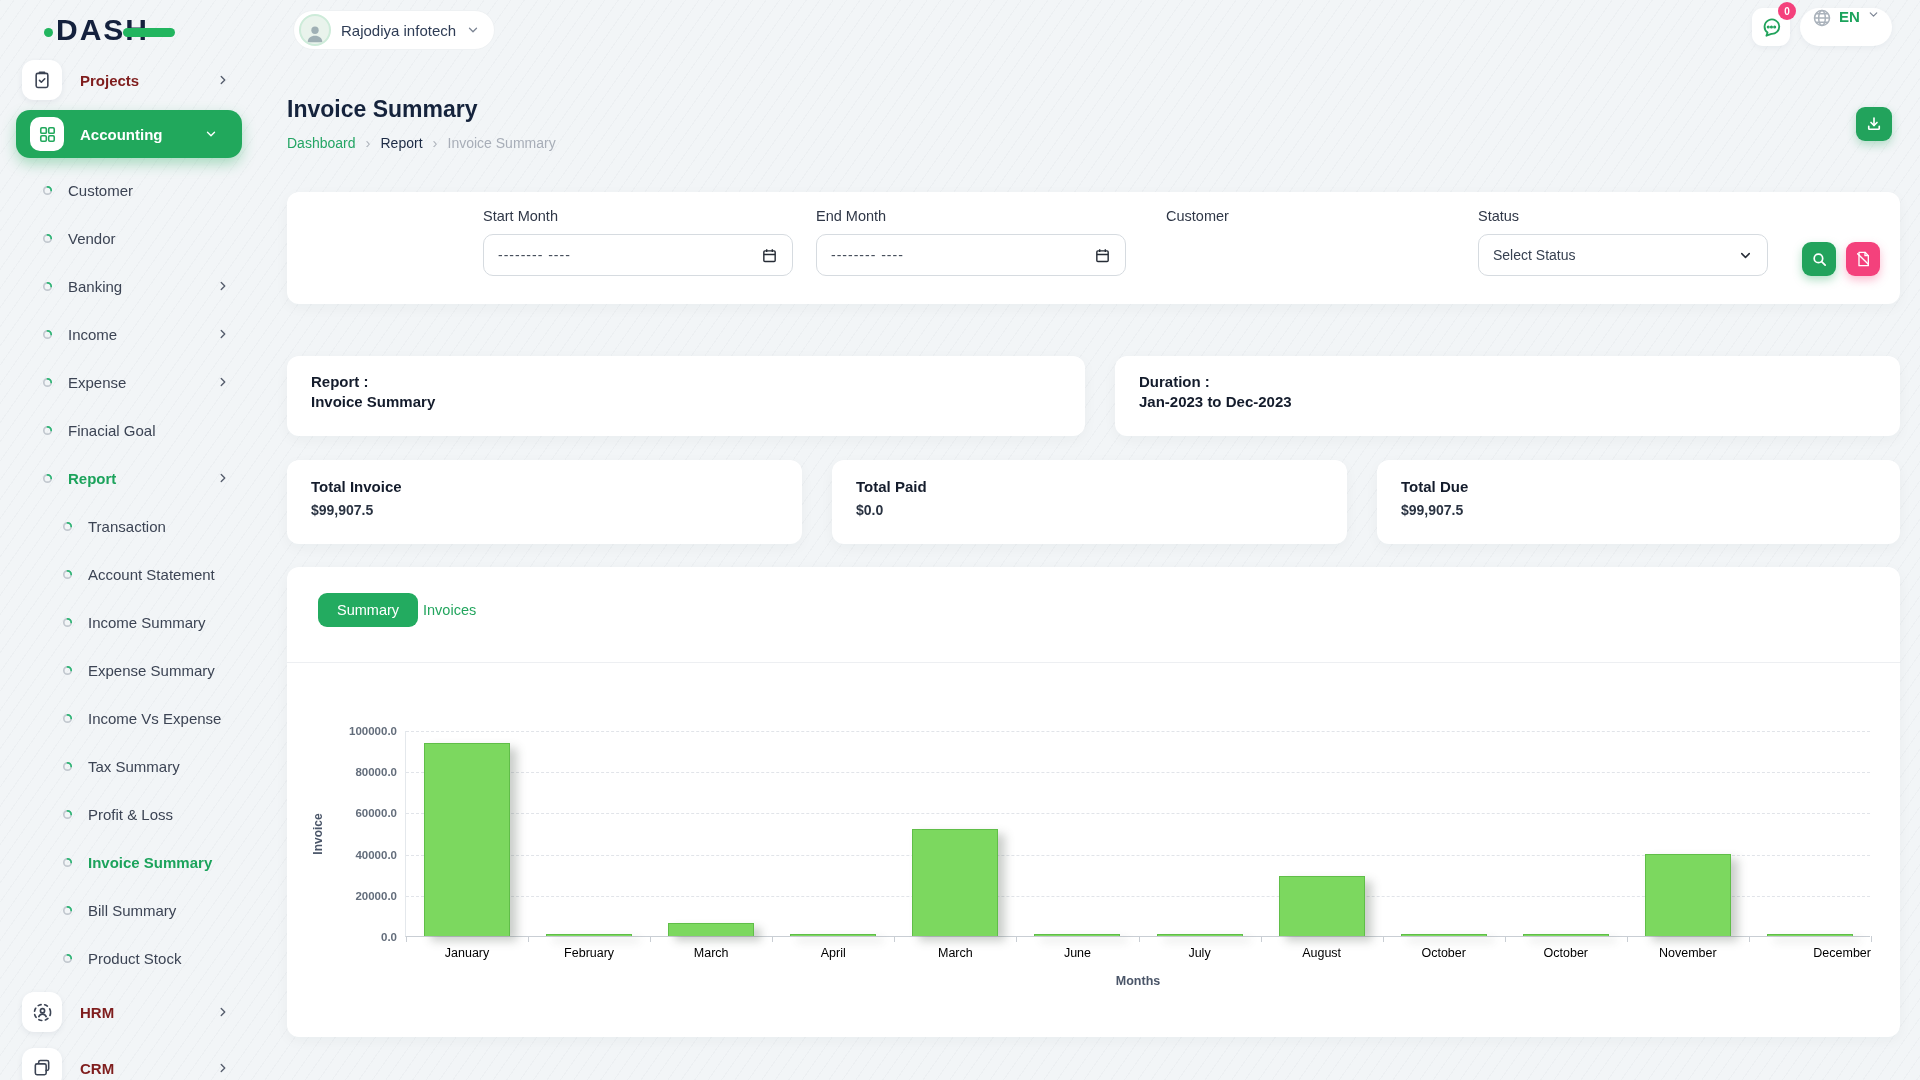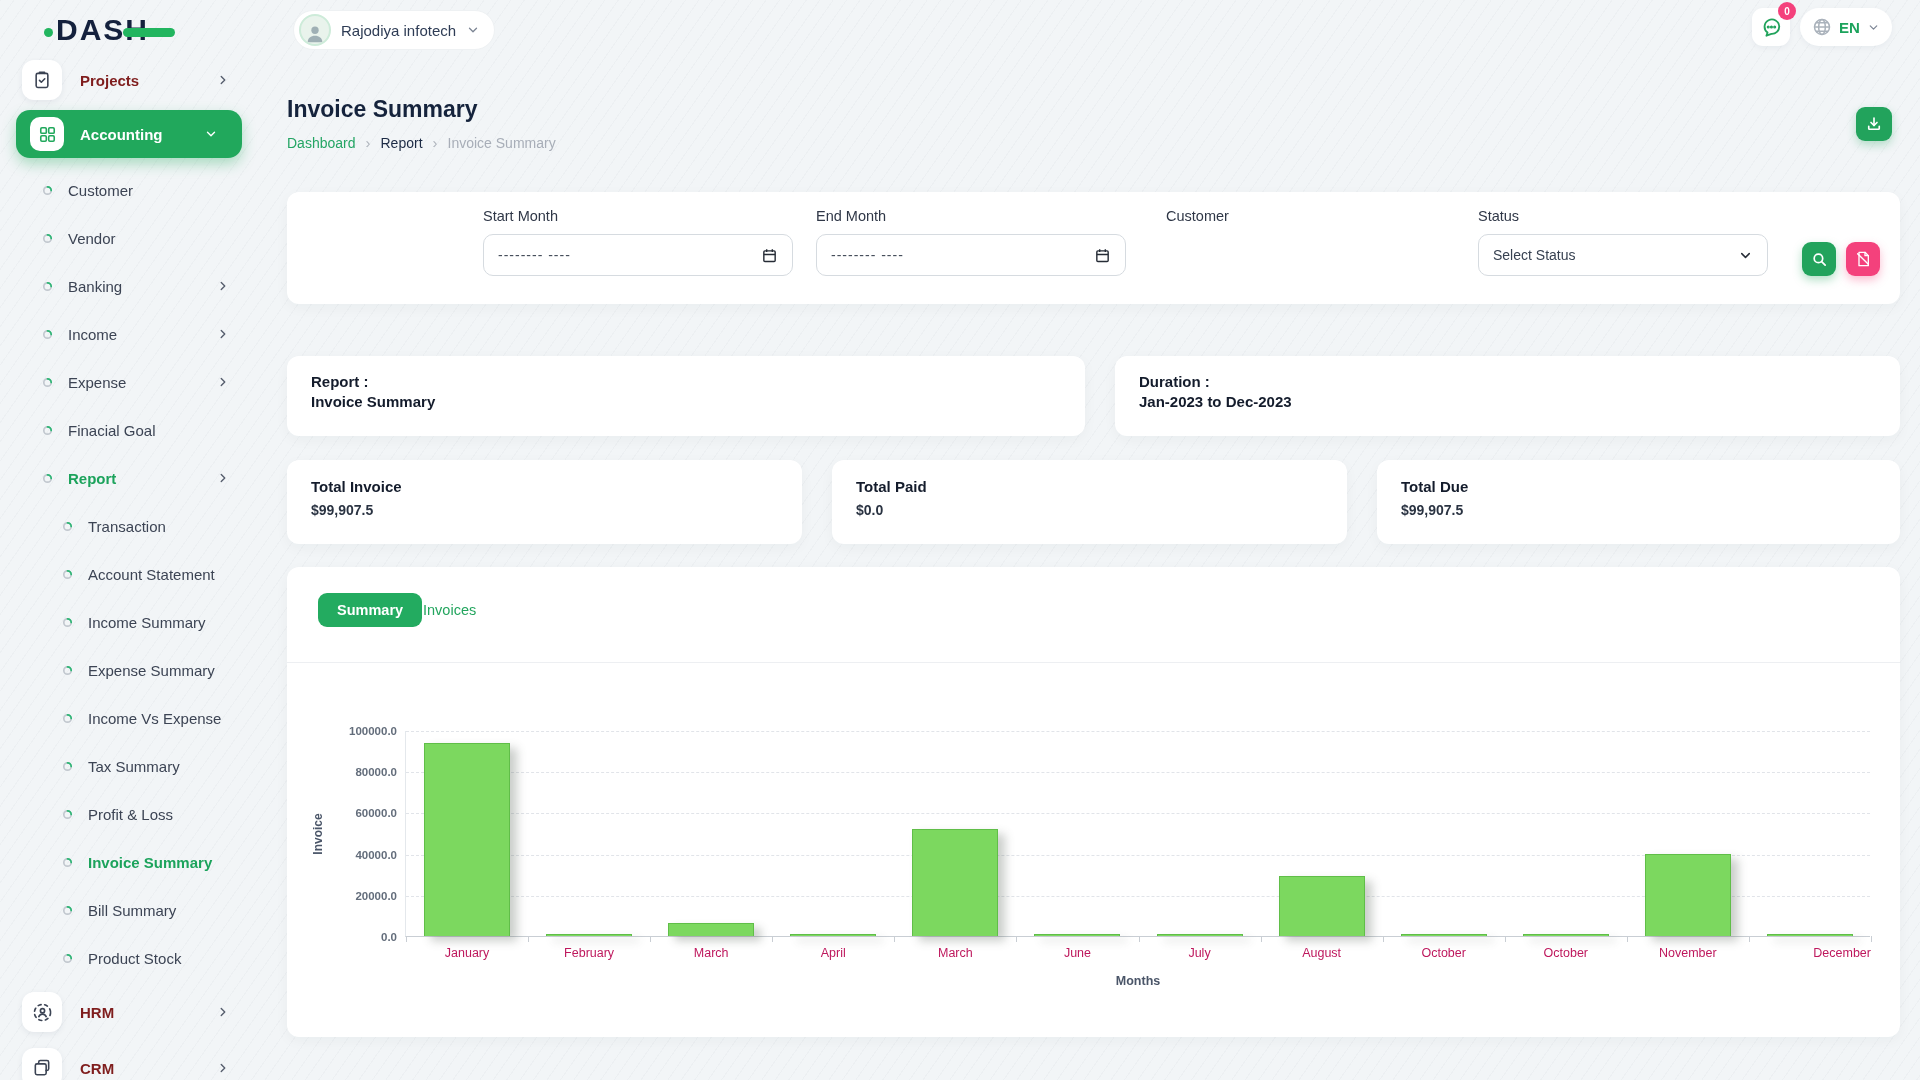--- a/index.html
+++ b/index.html
@@ -40,21 +40,21 @@
   .acc-pill .side-chevron{ color:#fff; right:24px;}
 
   
   .user-chip{ position:absolute; left:293px; top:10px; height:40px; border-radius:20px; background:#fff;
               border:1px solid #eef1f3; display:flex; align-items:center; padding:0 14px 0 5px; gap:10px; cursor:pointer;}
   .avatar{ width:32px; height:32px; border-radius:50%; background:#e9f3ec; border:2px solid #cdebd9; display:flex; align-items:flex-end; justify-content:center; overflow:hidden;}
   .user-chip .name{ font-size:15px; color:#2e3c55; }
   .chip-chevron{ color:#7c8594; display:flex; }
   .chat-btn{ position:absolute; left:1752px; top:8px; width:38px; height:38px; border-radius:11px; background:#fff; display:flex; align-items:center; justify-content:center; cursor:pointer; box-shadow:0 2px 6px rgba(25,45,70,0.05);}
   .chat-badge{ position:absolute; top:-6px; right:-6px; min-width:18px; height:18px; border-radius:9px; background:#f4417c; color:#fff; font-size:10px; font-weight:700; display:flex; align-items:center; justify-content:center; padding:0 4px;}
-  .lang-pill{ position:absolute; left:1800px; top:8px; width:92px; height:38px; border-radius:19px; background:#fff; display:flex; align-items:center; justify-content:center; gap:7px; cursor:pointer; box-shadow:0 2px 6px rgba(25,45,70,0.05);}
+  .lang-pill{ position:absolute; left:1800px; top:8px; width:92px; height:38px; border-radius:19px; background:#fff; display:flex; justify-content:center; gap:7px; cursor:pointer; box-shadow:0 2px 6px rgba(25,45,70,0.05);}
   .lang-pill .lang{ color:#1ca35c; font-weight:700; font-size:15px; }
 
   
   .page-title{ position:absolute; left:287px; top:96px; font-size:23px; font-weight:700; color:#15233c; margin:0;}
   .breadcrumb{ position:absolute; left:287px; top:134px; font-size:14px; display:flex; align-items:center; gap:10px;}
   .bc-link{ color:#24a564; cursor:pointer; }
   .bc-mid{ color:#1c2a44; cursor:pointer;}
   .bc-cur{ color:#a8aeb8; }
   .bc-sep{ color:#aeb4bc; font-size:15px; }
   .download-btn{ position:absolute; left:1856px; top:107px; width:36px; height:34px; border-radius:9px; background:#22a35c; display:flex; align-items:center; justify-content:center; cursor:pointer; box-shadow:0 4px 10px rgba(34,163,92,0.3);}
@@ -76,32 +76,32 @@
   .info-value{ font-size:15px; font-weight:700; color:#141c2c; line-height:20px;}
   .report-card{ left:287px; top:356px; width:798px; height:80px; }
   .duration-card{ left:1115px; top:356px; width:785px; height:80px; }
 
   .stat-card{ top:460px; height:84px; padding:18px 24px; }
   .stat-label{ font-size:15px; font-weight:700; color:#141c2c; }
   .stat-value{ font-size:14px; font-weight:600; color:#2a3342; margin-top:7px; }
 
   
   .chart-card{ left:287px; top:567px; width:1613px; height:470px; }
-  .tab-pill{ position:absolute; left:31px; top:26px; padding:9px 19px; background:#23ab60; color:#fff; font-size:14.5px; font-weight:700; border-radius:9px; cursor:pointer;text-align:right;}
+  .tab-pill{ position:absolute; left:31px; top:26px; padding:9px 19px; background:#23ab60; color:#fff; font-size:14.5px; font-weight:400; border-radius:9px; cursor:pointer;text-align:right;}
   .tab-link{ position:absolute; left:136px; top:35px; color:#23a55e; font-size:14.5px; cursor:pointer;}
   .tab-divider{ position:absolute; left:0; right:0; top:95px; height:1px; background:#edeff2; }
 
   .chart-area{ position:absolute; left:118px; top:164px; width:1465px; height:206px;
                border-bottom:1px solid #c9ced4; border-left:1px solid #e4e8ec; }
   .gridline{ position:absolute; left:0; right:0; height:0; border-top:1px dashed #e1e4e9; }
   .ytick{ position:absolute; transform:translate(-100%,-50%); left:-9px; font-size:11.5px; font-weight:700; color:#636d7b; white-space:nowrap;}
   .bar{ position:absolute; bottom:0; background:#7cd85f; border:1px solid #60be48; border-bottom:none;
         box-shadow:7px 5px 9px rgba(70,80,70,0.28); }
   .xtick{ position:absolute; top:100%; width:1px; height:6px; background:#c9ced4; }
-  .xlabel{ position:absolute; top:calc(100% + 10px); text-align:center; font-size:12.5px; color:#be185d; }
+  .xlabel{ position:absolute; top:calc(100% + 10px); text-align:center; font-size:12.5px; color:#000000; }
   .axis-ylabel{ position:absolute; left:-88px; top:50%; transform:translate(-50%,-50%) rotate(-90deg); transform-origin:center; font-size:12px; font-weight:700; color:#4a5568; }
   .axis-xlabel{ position:absolute; left:0; width:100%; top:calc(100% + 38px); text-align:center; font-size:12.5px; font-weight:700; color:#4a5568;}
 </style>
 </head>
 <body>
 
 <div class="sidebar">
   <div class="logo">
     <span class="logo-text">DASH</span>
   </div>

